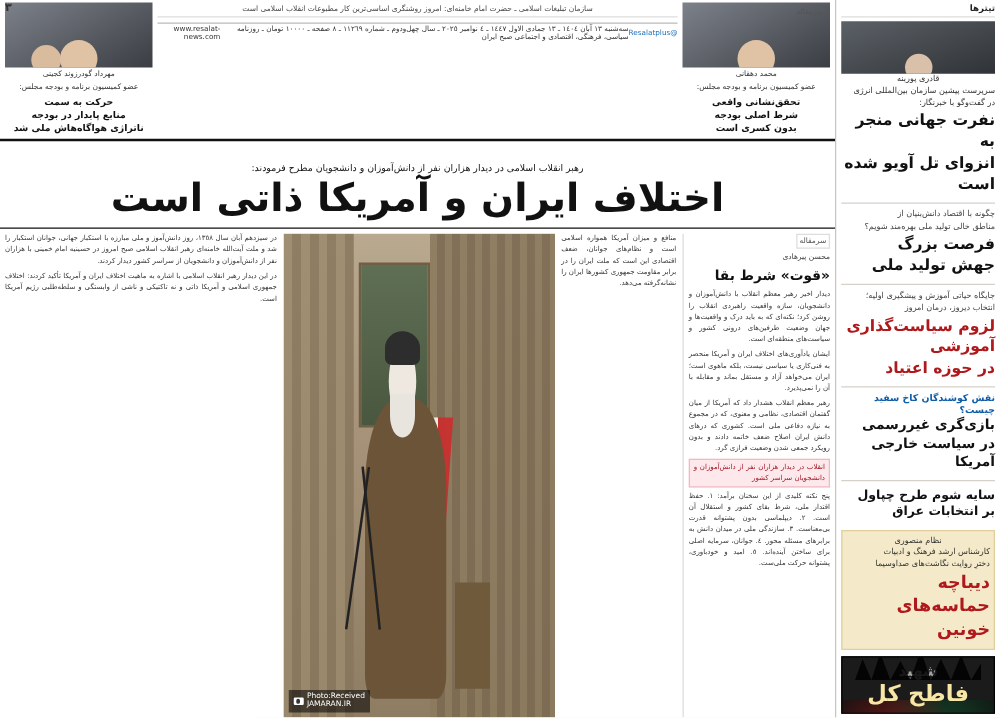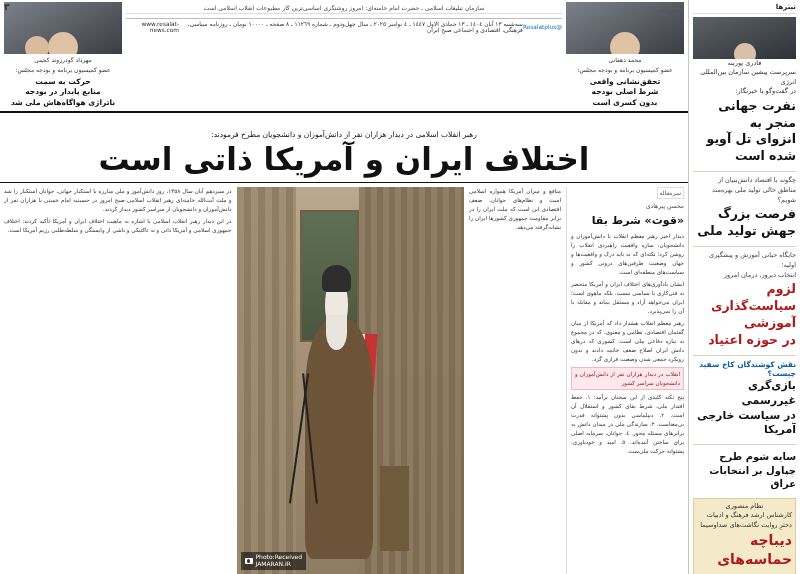--- a/index.html
+++ b/index.html
@@ -12,21 +12,21 @@
   .page {
     position: relative;
     width: 800px; height: 574px;
     background: #f2f0ec;
     display: flex;
     flex-direction: row;
   }
 
   
   .rail {
-    width: 112px;
+    width: 132px;
     background: #ffffff;
     border-left: 1px solid #c9c5bd;
     display: flex;
     flex-direction: column;
     padding: 3px 4px;
     gap: 3px;
   }
   .rail-title {
     font-size: 7px;
     color: #222;

